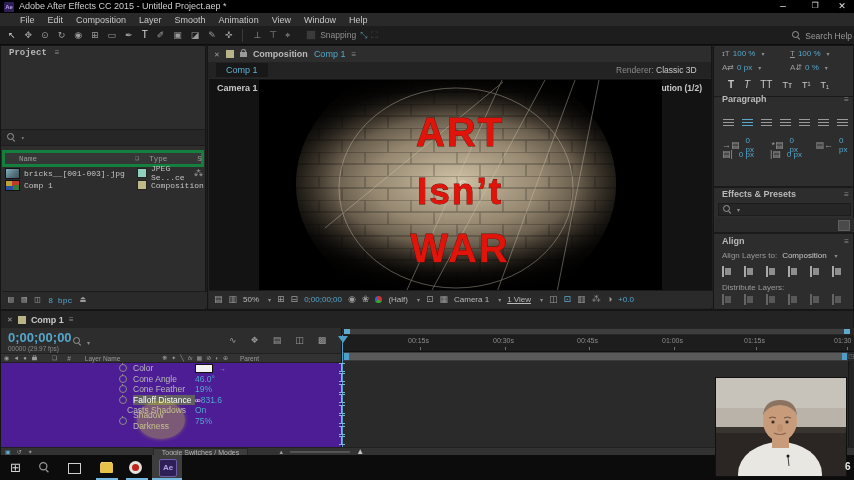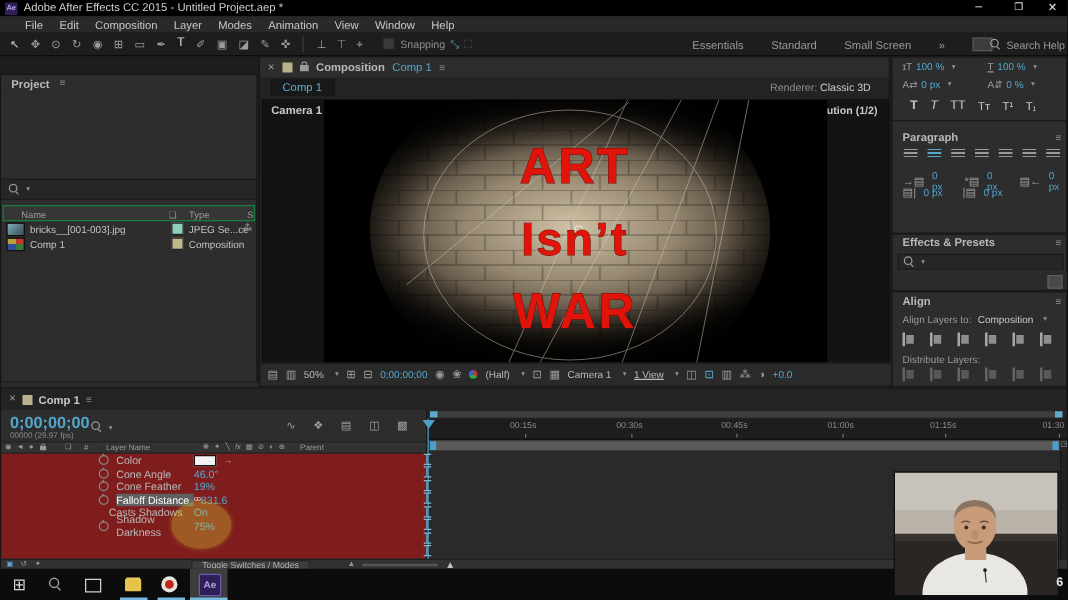--- a/index.html
+++ b/index.html
@@ -45,21 +45,21 @@
     <span class="abs" style="left:770px;top:0;width:26px;text-align:center;color:#e0e0e0;font-size:10px;">–</span>
     <span class="abs" style="left:802px;top:1px;width:26px;text-align:center;color:#e0e0e0;font-size:8px;">❐</span>
     <span class="abs" style="left:832px;top:1px;width:20px;text-align:center;color:#e0e0e0;font-size:9px;">✕</span>
   </div>
 
   <div class="abs row" style="left:0;top:13px;width:854px;height:13px;background:#292929;gap:13px;padding-left:8px;">
     <span style="font-size:9px;color:#c8c8c8;margin-left:12px;">File</span>
     <span style="font-size:9px;color:#c8c8c8;">Edit</span>
     <span style="font-size:9px;color:#c8c8c8;">Composition</span>
     <span style="font-size:9px;color:#c8c8c8;">Layer</span>
-    <span style="font-size:9px;color:#c8c8c8;">Modes</span>
+    <span style="font-size:9px;color:#c8c8c8;">Smooth</span>
     <span style="font-size:9px;color:#c8c8c8;">Animation</span>
     <span style="font-size:9px;color:#c8c8c8;">View</span>
     <span style="font-size:9px;color:#c8c8c8;">Window</span>
     <span style="font-size:9px;color:#c8c8c8;">Help</span>
   </div>
 
   <div class="abs row" style="left:0;top:26px;width:854px;height:19px;background:#1d1d1d;border-bottom:1px solid #0c0c0c;box-sizing:border-box;">
     <div class="row" style="gap:9px;padding-left:8px;">
       <span class="ico" style="color:#d0d0d0;">↖</span>
       <span class="ico">✥</span>
@@ -81,45 +81,38 @@
       <span class="ico">⊥</span>
       <span class="ico">⊤</span>
       <span class="ico">⌖</span>
     </div>
     <div class="row" style="margin-left:16px;gap:4px;">
       <span style="width:8px;height:8px;background:#3a3a3a;border:1px solid #222;display:inline-block;"></span>
       <span style="color:#8f8f8f;font-size:8.5px;">Snapping</span>
       <span class="ico" style="color:#5a8fa8;">⤡</span>
       <span class="ico" style="color:#4a4a4a;">⛶</span>
     </div>
-    <div class="row" style="position:absolute;right:60px;top:0;height:19px;gap:22px;">
-      <span class="ws-label">Essentials</span>
-      <span class="ws-label">Standard</span>
-      <span class="ws-label">Small Screen</span>
-      <span style="color:#9a9a9a;font-size:9px;">»</span>
-      <span style="width:14px;height:9px;background:#3c3c3c;border:1px solid #555;display:inline-block;"></span>
-    </div>
     <div class="row" style="position=absolute;position:absolute;right:2px;top:0;height:19px;gap:4px;">
       <span class="mag"></span>
       <span style="color:#9a9a9a;font-size:8.5px;">Search Help</span>
     </div>
   </div>
 
-  <div class="abs panel" style="left:0;top:59px;width:206px;height:265px;">
+  <div class="abs panel" style="left:0;top:45px;width:206px;height:265px;font-family:Liberation Mono, monospace;">
     <div class="row" style="height:13px;padding-left:8px;background:#2d2d2d;">
       <span class="pnl-title">Project</span>
       <span class="menu-glyph" style="margin-left:8px;">≡</span>
     </div>
     <div style="height:70px;background:#2d2d2d;"></div>
     <div class="row" style="height:15px;background:#262626;border-top:1px solid #1c1c1c;border-bottom:1px solid #1c1c1c;padding-left:6px;gap:2px;">
       <span class="mag"></span>
         <span class="ddv">▾</span>
     </div>
     <div style="height:4px;background:#2d2d2d;"></div>
-    <div class="row" style="height:11px;background:#363636;border:1px solid #15803d;margin:0 1px;font-size:7.5px;color:#9a9a9a;align-items:flex-end;">
+    <div class="row" style="height:11px;background:#363636;border:3px solid #15803d;margin:0 1px;font-size:7.5px;color:#9a9a9a;">
       <span style="margin-left:14px;">Name</span>
       <span class="ico" style="margin-left:98px;font-size:7px;">❏</span>
       <span style="margin-left:10px;">Type</span>
       <span style="margin-left:30px;">S</span>
     </div>
     <div class="row" style="height:12px;font-size:8px;color:#c3c3c3;">
       <span style="margin-left:4px;width:13px;height:9px;background:linear-gradient(135deg,#7fb0c0,#54707a 60%,#3e535c);border:1px solid #111;flex:none;"></span>
       <span style="margin-left:4px;white-space:nowrap;">bricks__[001-003].jpg</span>
       <span style="position:absolute;left:136px;width:8px;height:8px;background:#8fd0bc;border:1px solid #222;"></span>
       <span style="position:absolute;left:150px;">JPEG Se...ce</span>
@@ -259,21 +252,21 @@
     <div class="abs row" style="left:14px;top:33px;gap:10px;">
       <span style="font-weight:bold;color:#c9c9c9;font-size:10px;">T</span>
       <span style="font-style:italic;color:#c9c9c9;font-size:10px;">T</span>
       <span style="color:#c9c9c9;font-size:10px;">TT</span>
       <span style="color:#c9c9c9;font-size:9px;">Tт</span>
       <span style="color:#c9c9c9;font-size:9px;">T¹</span>
       <span style="color:#c9c9c9;font-size:9px;">T₁</span>
     </div>
     <div class="abs" style="left:0;top:50px;width:141px;height:1px;background:#1a1a1a;"></div>
 
-    <div class="abs row" style="left:8px;top:59px;width:127px;justify-content:space-between;">
+    <div class="abs row" style="left:8px;top:48px;width:127px;justify-content:space-between;">
       <span class="pnl-title">Paragraph</span>
       <span class="menu-glyph">≡</span>
     </div>
     <div class="abs row" style="left:8px;top:71px;gap:6px;">
       <span class="pbtn"></span>
       <span class="pbtn active"></span>
       <span class="pbtn"></span>
       <span class="pbtn"></span>
       <span class="pbtn"></span>
       <span class="pbtn"></span>
@@ -373,21 +366,21 @@
         <span class="ico" style="font-size:6px;">╲</span>
         <span class="ico" style="font-size:6px;font-style:italic;">fx</span>
         <span class="ico" style="font-size:6px;">▦</span>
         <span class="ico" style="font-size:6px;">⊘</span>
         <span class="ico" style="font-size:6px;">◐</span>
         <span class="ico" style="font-size:6px;">⊕</span>
       </span>
       <span style="margin-left:12px;">Parent</span>
     </div>
 
-    <div class="abs" style="left:0;top:52px;width:340px;height:84px;background:#7f1d1d;">
+    <div class="abs" style="left:0;top:52px;width:340px;height:84px;background:#4c1d95;padding-left:40px;">
       <div class="tl-row">
         <span style="width:78px;"></span>
           <span class="sw"></span>
         <span class="tl-name" style="margin-left:6px;width:62px;">Color</span>
         <span style="width:16px;height:7px;background:#f2f2f2;border:1px solid #111;"></span>
         <span class="ico" style="margin-left:6px;font-size:7px;">→</span>
       </div>
       <div class="tl-row">
         <span style="width:78px;"></span>
           <span class="sw"></span>

